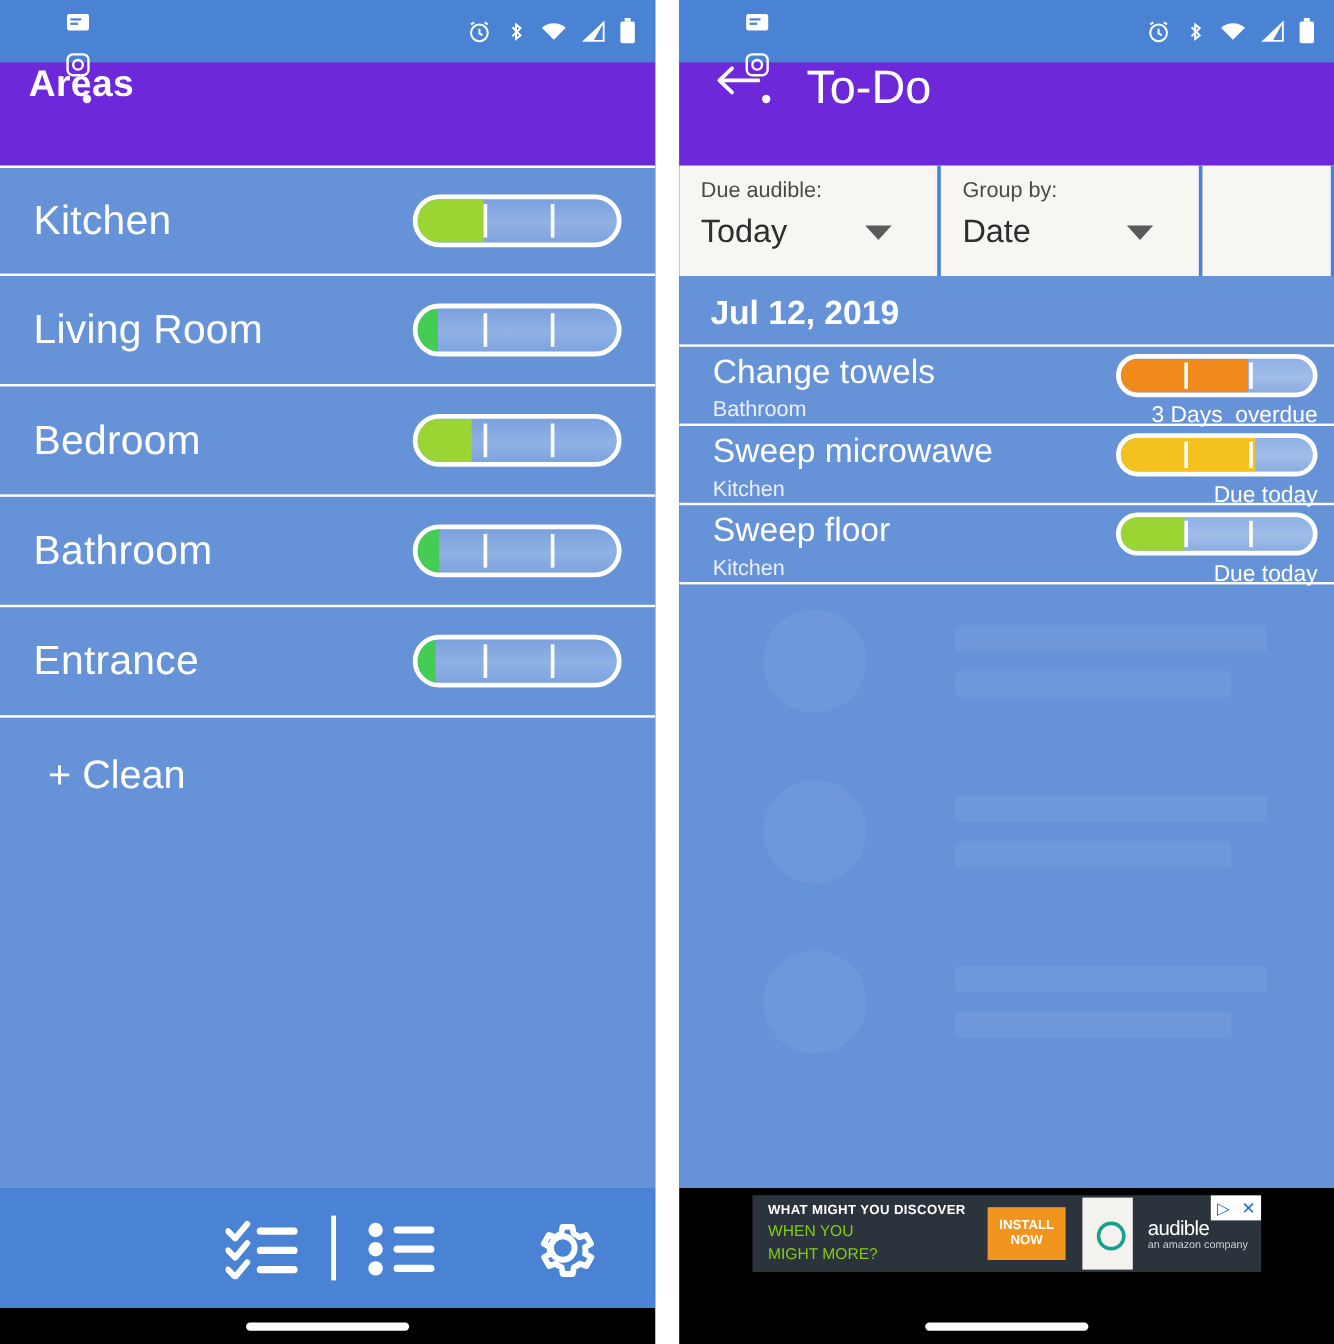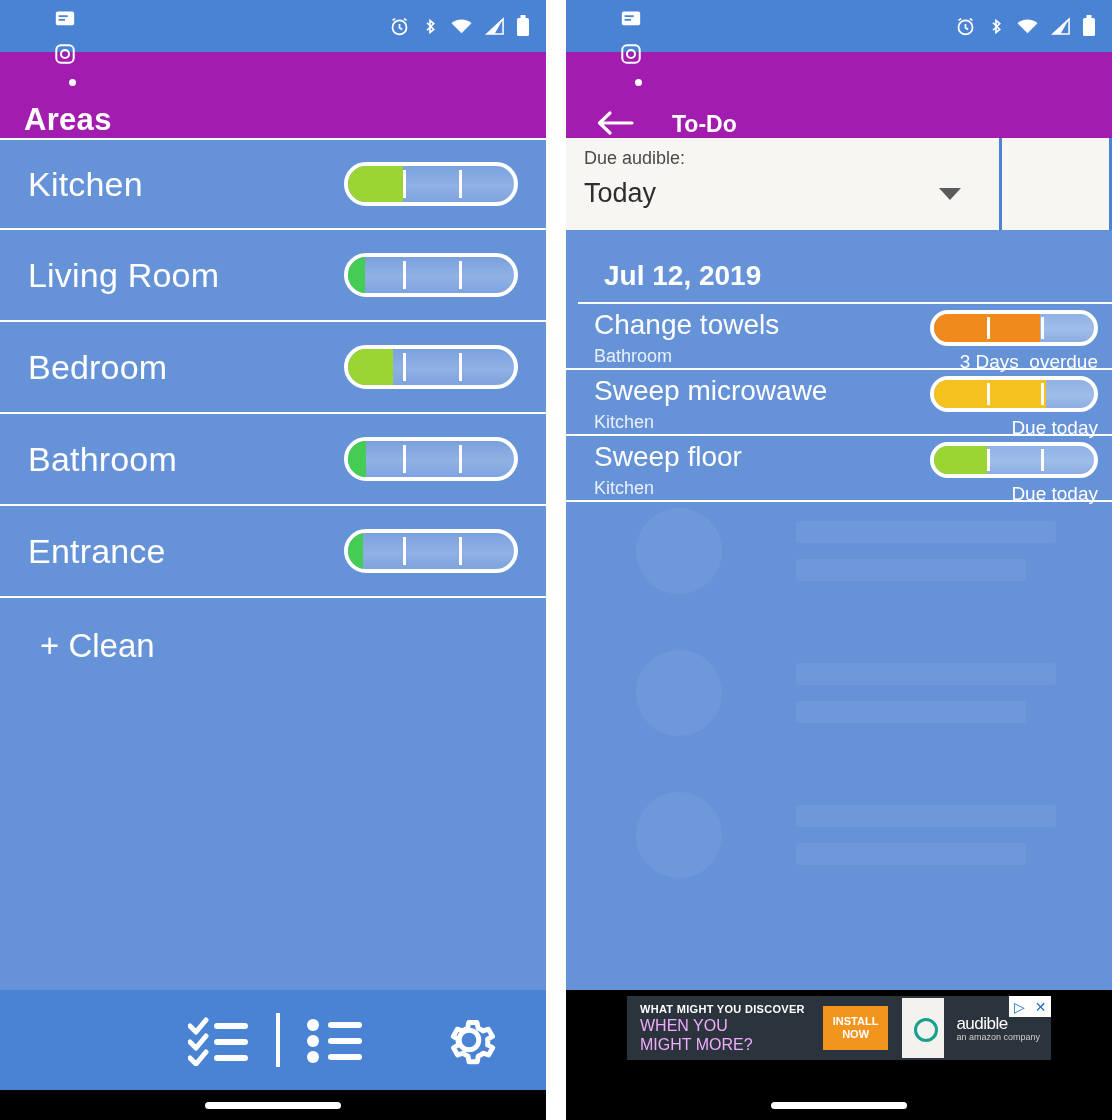--- a/index.html
+++ b/index.html
@@ -22,27 +22,27 @@
     padding: 0 16px; color: #fff;
   }
   .sb-left { display: flex; align-items: flex-end; gap: 14px; flex-direction: column; }
   .sb-time { font-size: 23px; font-weight: 700; letter-spacing: .2px; }
   .sb-right { margin-left: auto; display: flex; align-items: center; gap: 11px; }
   .ico { display: inline-flex; align-items: center; }
   .dot-ico { width: 7px; height: 7px; border-radius: 50%; background: #fff; display:inline-block; }
 
   
   .appbar {
-    height: 86px; background: #a21caf;
-    display: flex; align-items: flex-end; color: #fff;
+    height: 86px; background: #6d28d9;
+    display: flex; align-items: flex-start; color: #fff;
   }
   .appbar-left { padding-left: 24px; }
   .appbar-title { font-size: 31px; font-weight: 700; letter-spacing: .3px; }
   .back-btn { width: 54px; display:flex; align-items:center; justify-content:center; margin-left: 22px; }
-  .appbar-title-r { font-size: 23px; font-weight: 700; margin-left: 30px; }
+  .appbar-title-r { font-size: 39px; font-weight: 400; margin-left: 30px; }
 
   
   .area-list { background: #6693d8; }
   .area-row {
     height: 92px; display: flex; align-items: center;
     padding: 0 28px; position: relative;
     border-bottom: 2px solid #ffffff;
   }
   .area-row:first-child { border-top: 2px solid #ffffff; }
   .area-name { color: #fff; font-size: 34px; font-weight: 400; letter-spacing: .2px; }
@@ -91,23 +91,22 @@
   .caret {
     margin-left: auto; margin-right: 22px;
     width: 0; height: 0;
     border-left: 11px solid transparent; border-right: 11px solid transparent;
     border-top: 12px solid #5b5b5b;
   }
 
   
   .tasklist { position: relative; background:#6693d8; }
   .date-header {
-    height: 74px; display:flex; align-items:flex-end; padding: 0 0 10px 26px;
+    height: 59px; display:flex; align-items:flex-end; padding: 0 0 10px 26px;
     border-bottom: 2px solid #fff;
-    margin-left: 12px;
   }
   .date-header-text { color:#fff; font-size: 28px; font-weight: 700; }
   .task-row {
     height: 66px; padding: 6px 14px 0 28px; position: relative;
     border-bottom: 2px solid #fff;
   }
   .task-main { display:flex; align-items:flex-start; }
   .task-title { color:#fff; font-size: 28px; line-height: 30px; }
   .task-sub { color:#eaf0fb; font-size: 18px; margin-top: 6px; }
   .task-right { margin-left:auto; text-align: right; }
@@ -134,21 +133,21 @@
     position:absolute; left:0; right:0; bottom:30px; height:100px;
     background:#000; display:flex; align-items:flex-start; justify-content:center;
   }
   .ad {
     margin-top: 6px;
     width: 424px; height: 64px; background:#2b333d;
     display:flex; align-items:center; position:relative; overflow:hidden;
   }
   .ad-text { padding-left: 13px; color:#fff; }
   .ad-kicker { font-size: 11px; font-weight:700; letter-spacing:.3px; }
-  .ad-head { font-size: 16px; line-height: 17px; margin-top: 2px; color:#f0abfc; }
+  .ad-head { font-size: 13px; line-height: 17px; margin-top: 2px; color:#84cc16; }
   .ad-cta {
     margin-left: 18px; background:#f2951f; color:#fff;
     font-size: 11px; font-weight:700; text-align:center;
     padding: 9px 10px; line-height: 13px;
   }
   .ad-thumb { margin-left: 14px; width: 42px; height: 60px; background:#f3f2ee; position:relative; }
   .ad-thumb::after {
     content:""; position:absolute; left:12px; top:20px; width:18px; height:18px;
     border:3px solid #17a08c; border-radius:50%;
   }
@@ -385,20 +384,27 @@
     </div>
 
     <div class="filters">
       <div class="filter-cell">
         <div class="filter-label">Due audible:</div>
         <div class="filter-value-row">
           <span class="filter-value">Today</span>
           <span class="caret"></span>
         </div>
       </div>
+      <div class="filter-cell">
+        <div class="filter-label">Group by:</div>
+        <div class="filter-value-row">
+          <span class="filter-value">Date</span>
+          <span class="caret"></span>
+        </div>
+      </div>
       <div class="filter-cell c3"></div>
     </div>
 
     <div class="tasklist" style="height:884px;">
 
       <div class="ghosts" style="top:250px;">
         <div class="ghost-row">
           <div class="ghost-circle"></div>
           <div class="ghost-lines">
             <div class="ghost-line l1"></div>

